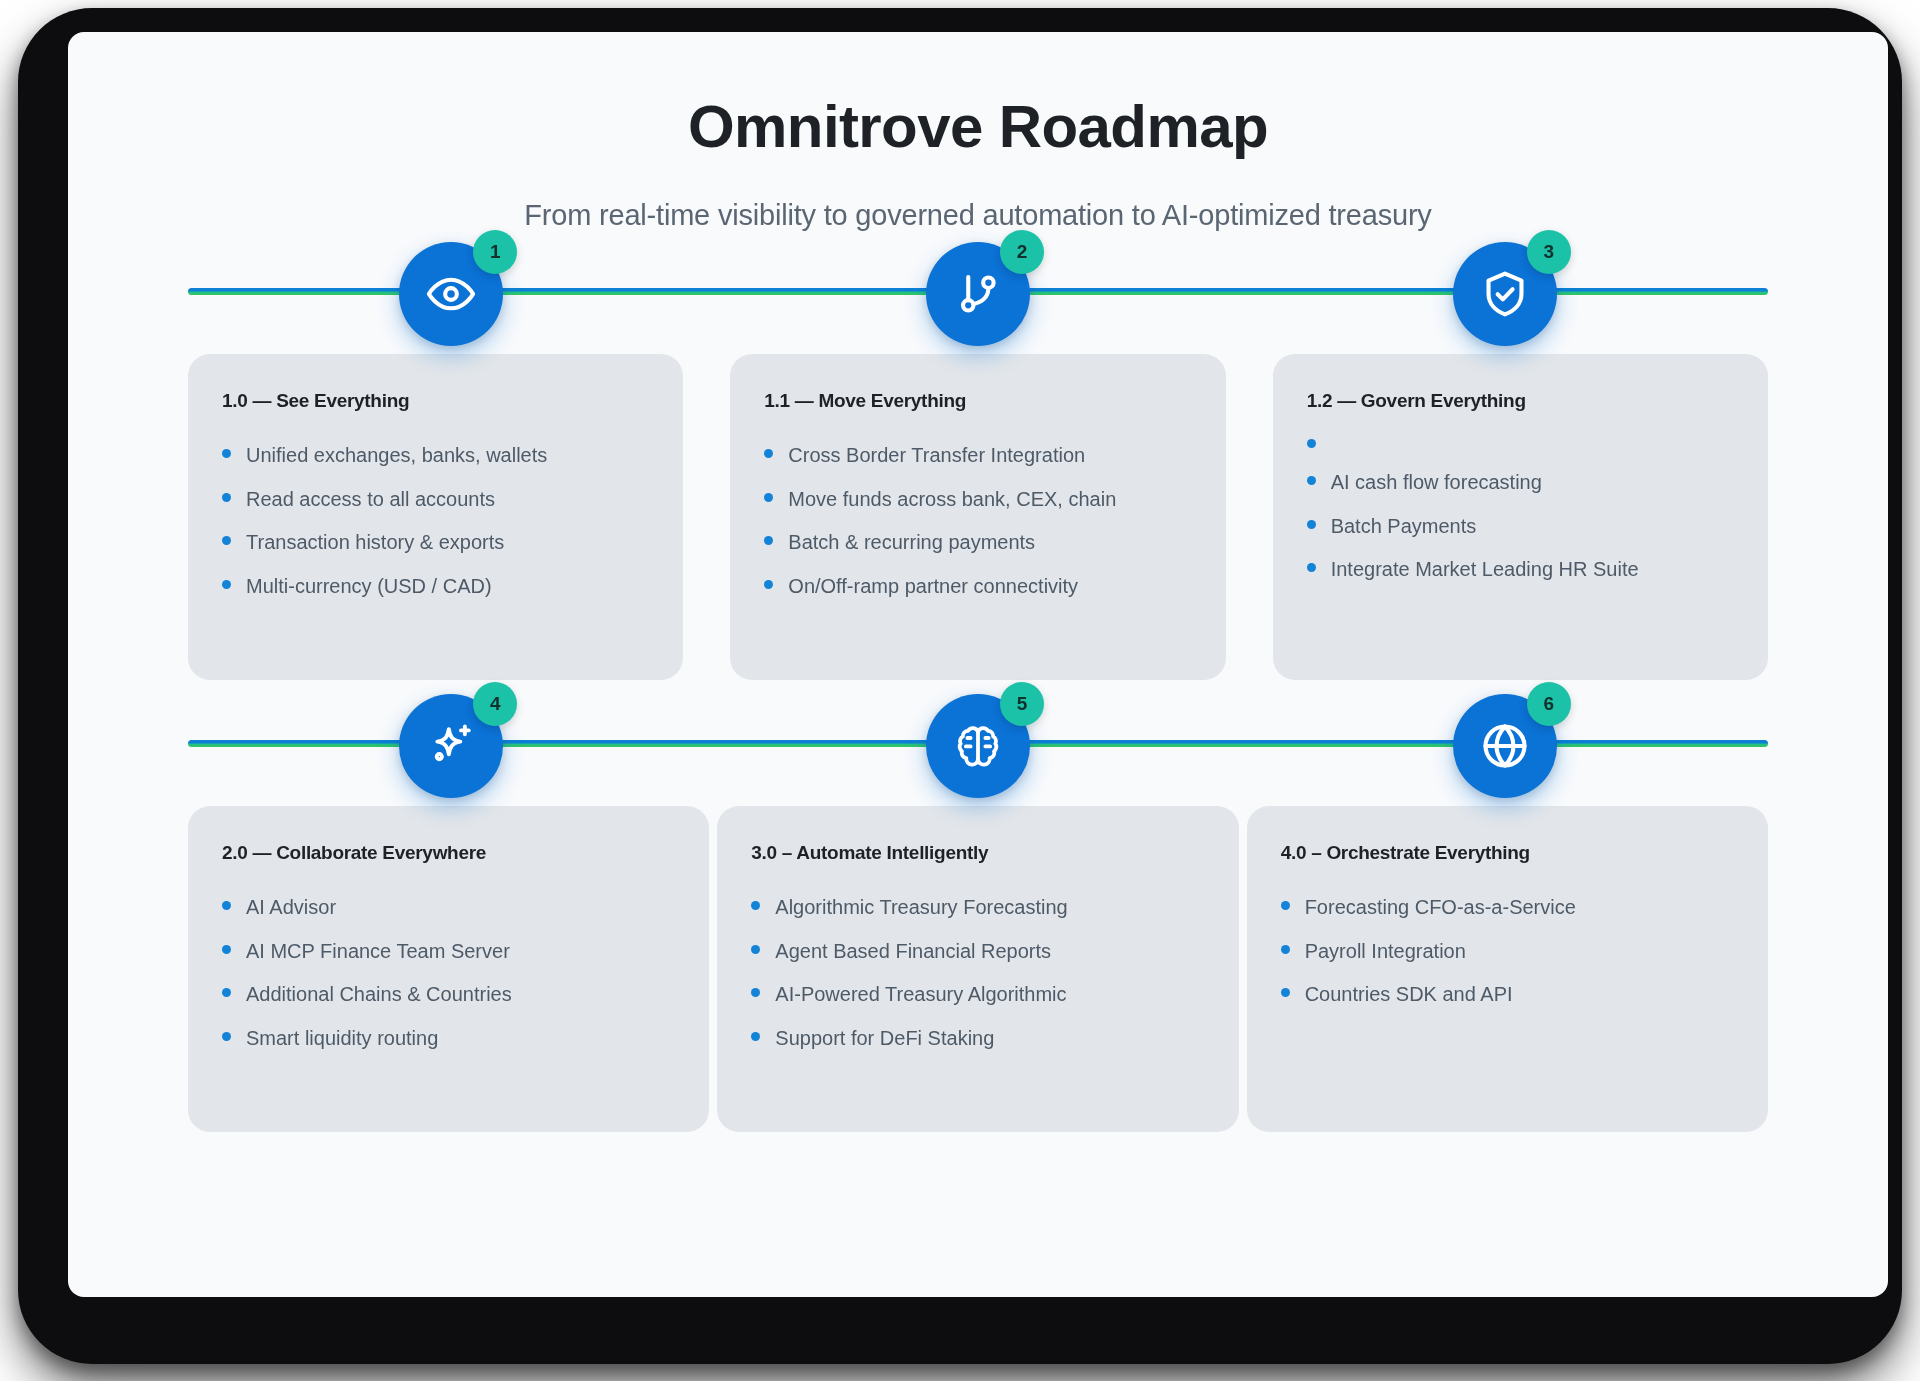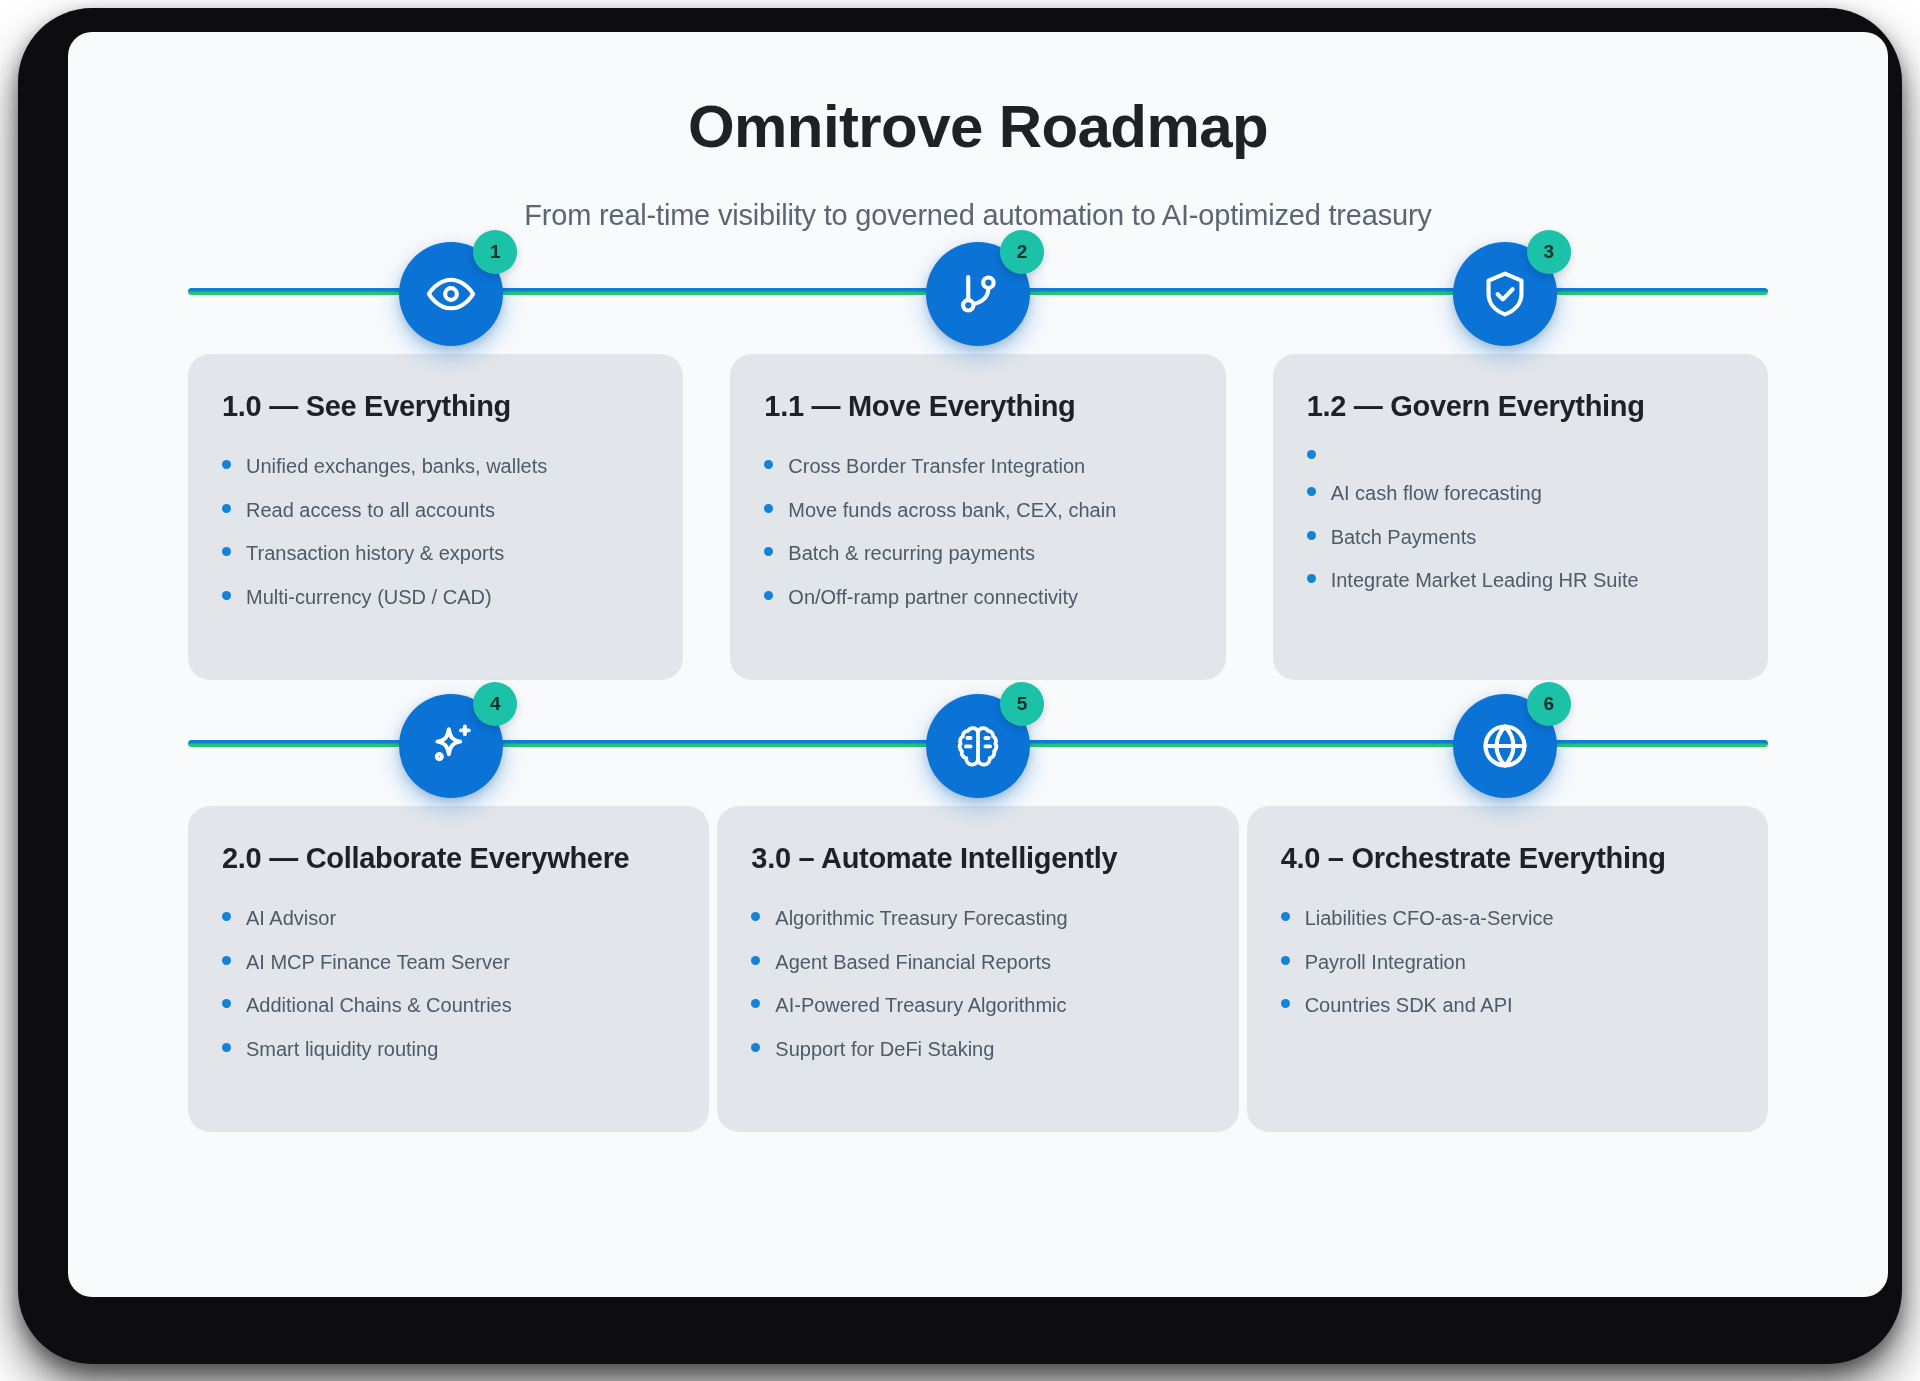--- a/index.html
+++ b/index.html
@@ -27,21 +27,21 @@
   }
 
   
   #screen {
     position: absolute;
     left: 50px;
     top: 24px;
     width: 1820px;
     height: 1265px;
     background: #f8fafc;
-    border-radius: 24px;
+    border-radius: 16px;
     overflow: hidden;
   }
 
   
   #header { padding-top: 62px; text-align: center; }
 
   #page-title {
     font-size: 60px;
     font-weight: 700;
     color: #1e2227;
@@ -120,21 +120,21 @@
 
   .phase-card {
     flex: 1 1 0;
     background: #e2e6ea;
     border-radius: 22px;
     padding: 36px 34px 30px 34px;
     min-height: 326px;
   }
 
   .card-title {
-    font-size: 29px;
+    font-size: 19px;
     font-weight: 700;
     color: #1e2227;
     letter-spacing: -0.3px;
     margin-bottom: 22px;
   }
 
   .bullet-list { list-style: none; }
 
   .bullet-item {
     display: flex;
@@ -375,21 +375,21 @@
                 <span>Support for DeFi Staking</span>
               </li>
           </ul>
         </div>
 
         <div class="phase-card">
           <div class="card-title">4.0 – Orchestrate Everything</div>
           <ul class="bullet-list">
             <li class="bullet-item">
                 <span class="bullet-dot"></span>
-                <span>Liabilities CFO-as-a-Service</span>
+                <span>Forecasting CFO-as-a-Service</span>
               </li>
             <li class="bullet-item">
                 <span class="bullet-dot"></span>
                 <span>Payroll Integration</span>
               </li>
             <li class="bullet-item">
                 <span class="bullet-dot"></span>
                 <span>Countries SDK and API</span>
               </li>
           </ul>

